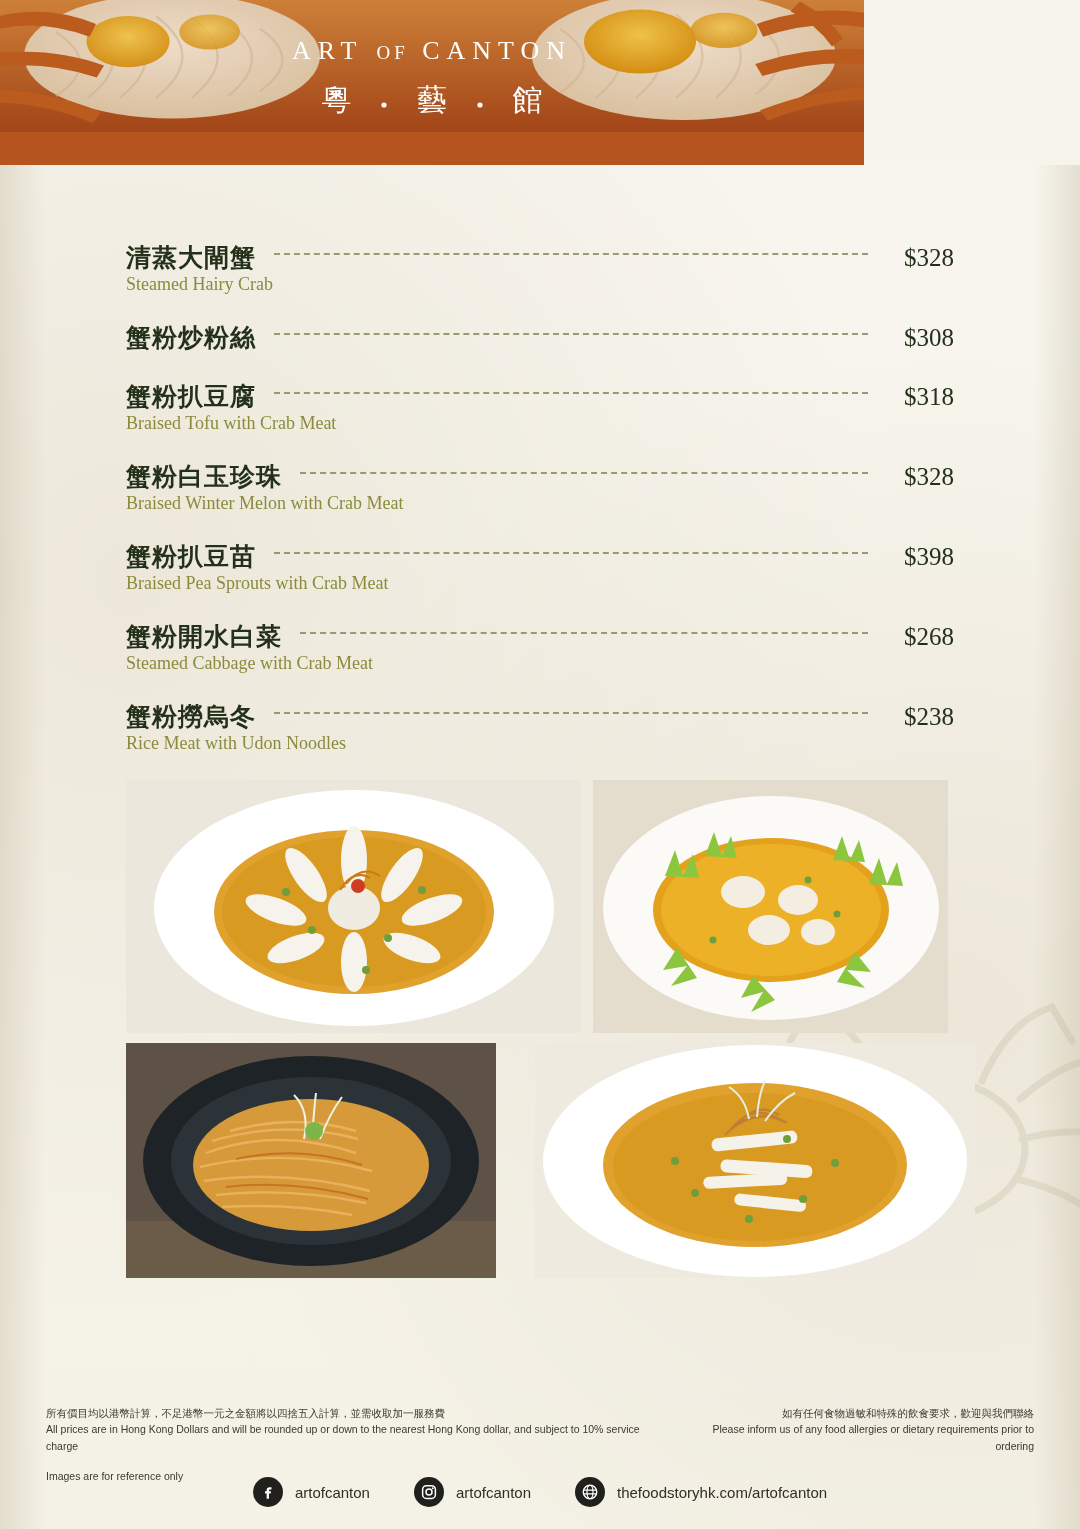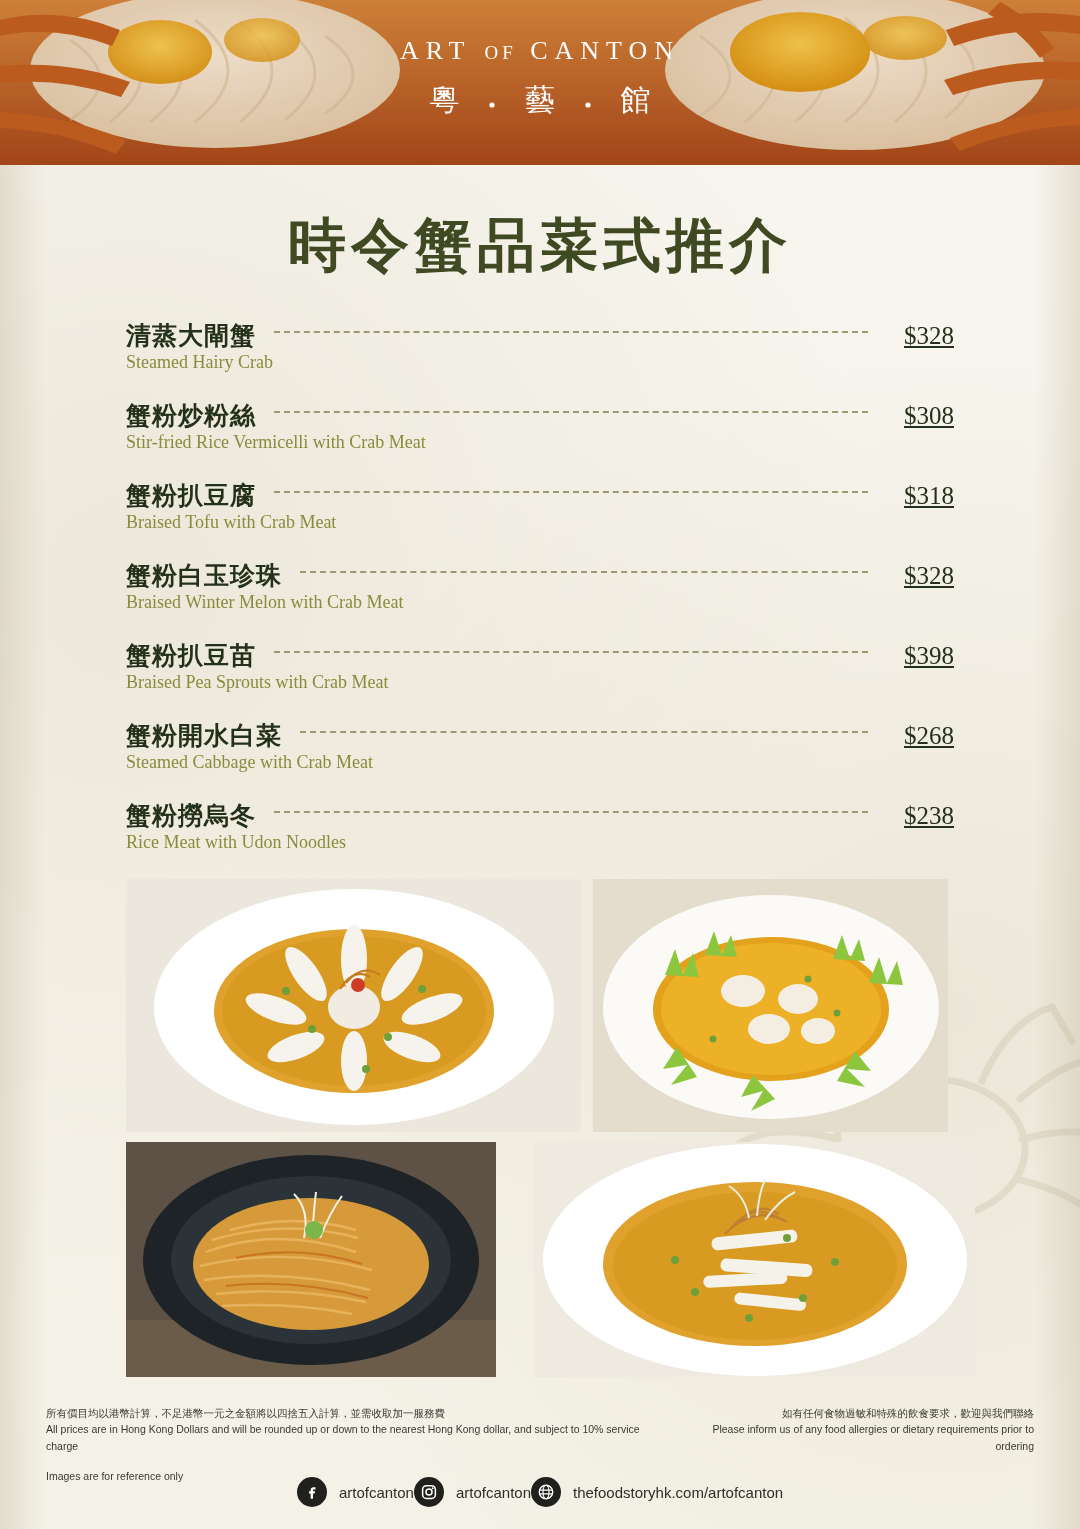--- a/index.html
+++ b/index.html
@@ -13,21 +13,21 @@
     position: relative;
     width: 1080px;
     height: 1529px;
     overflow: hidden;
     background: #f7f4ec;
   }
 
   
   .banner {
     position: relative;
-    width: 1080px;
+    width: 864px;
     height: 165px;
     overflow: hidden;
     background: #b5541f;
   }
   .crab-art { position: absolute; inset: 0; }
   .brand {
     position: absolute;
     left: 0; right: 0; top: 36px;
     text-align: center;
     z-index: 5;
@@ -118,21 +118,20 @@
     opacity: .85;
     height: 0;
   }
   .price {
     font-size: 25px;
     color: #24311a;
     font-family: "Liberation Serif", serif;
     white-space: nowrap;
     min-width: 72px;
     text-align: right;
-    text-decoration: underline;
   }
   .name-en {
     font-size: 18px;
     color: #8a8b3c;
     font-family: "Liberation Serif", serif;
   }
 
   
   .photos {
     margin: 18px 126px 0 126px;
@@ -170,20 +169,21 @@
     font-size: 10.5px;
     color: #3a3a30;
     line-height: 1.55;
   }
   .social {
     position: absolute;
     left: 0; right: 0; bottom: 22px;
     display: flex;
     justify-content: center;
     align-items: center;
+    gap: 44px;
   }
   .social-item { display: flex; align-items: center; gap: 12px; }
   .social-label {
     font-size: 15px;
     color: #2f2f28;
     font-family: "Liberation Sans", sans-serif;
   }
   .badge {
     width: 30px; height: 30px;
     border-radius: 50%;
@@ -281,41 +281,39 @@
         <path d="M124 330 q-76 18 -100 62"></path>
         <path d="M300 250 q70 -60 110 -30"></path>
         <path d="M302 290 q80 -20 112 16"></path>
         <path d="M296 330 q76 18 100 62"></path>
         <path d="M160 232 q-26 -60 -70 -74 l-20 34"></path>
         <path d="M262 232 q26 -60 70 -74 l20 34"></path>
       </g>
     </svg>
 
     <div class="title-block">
-      <div class="title-cn">時令蟹品菜式推介</div>
     </div>
 
     <div class="menu">
 
       <div class="item">
         <div class="item-row">
           <span class="name-cn">清蒸大閘蟹</span>
           <span class="dashes"></span>
           <span class="price">$328</span>
         </div>
         <div class="name-en">Steamed Hairy Crab</div>
       </div>
 
       <div class="item">
         <div class="item-row">
           <span class="name-cn">蟹粉炒粉絲</span>
           <span class="dashes"></span>
           <span class="price">$308</span>
         </div>
-        <div class="name-en">Stir-fried Rice Vermicelli with Crab Meat</div>
       </div>
 
       <div class="item">
         <div class="item-row">
           <span class="name-cn">蟹粉扒豆腐</span>
           <span class="dashes"></span>
           <span class="price">$318</span>
         </div>
         <div class="name-en">Braised Tofu with Crab Meat</div>
       </div>

